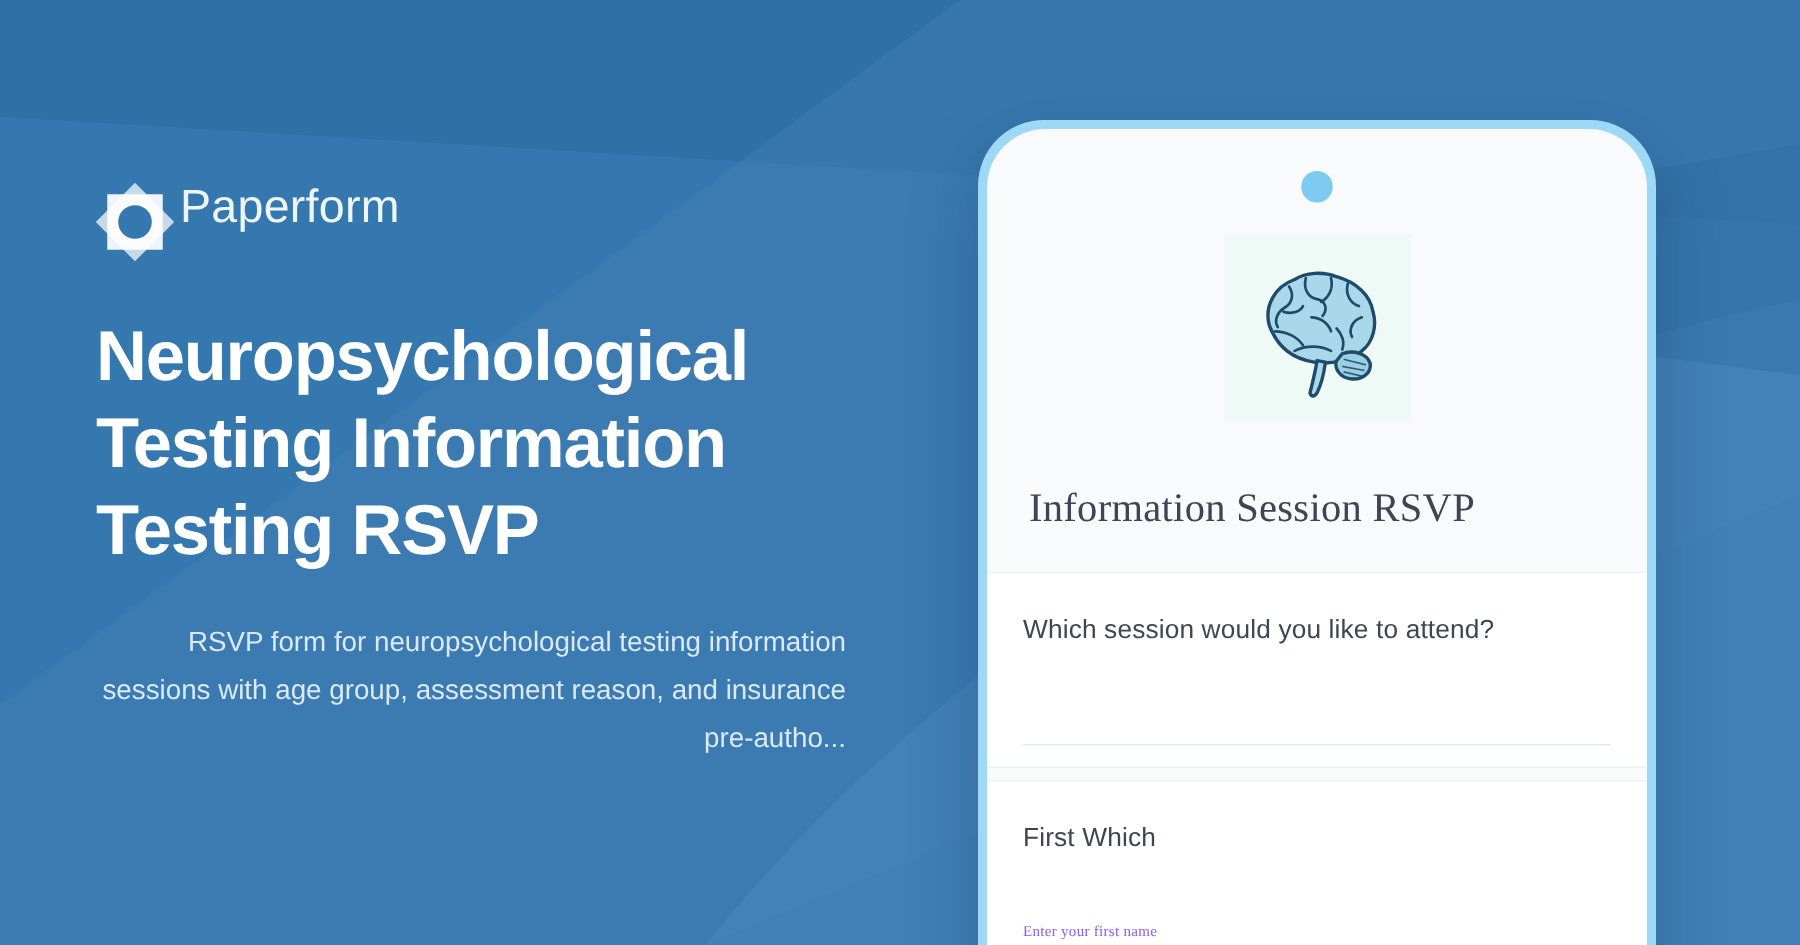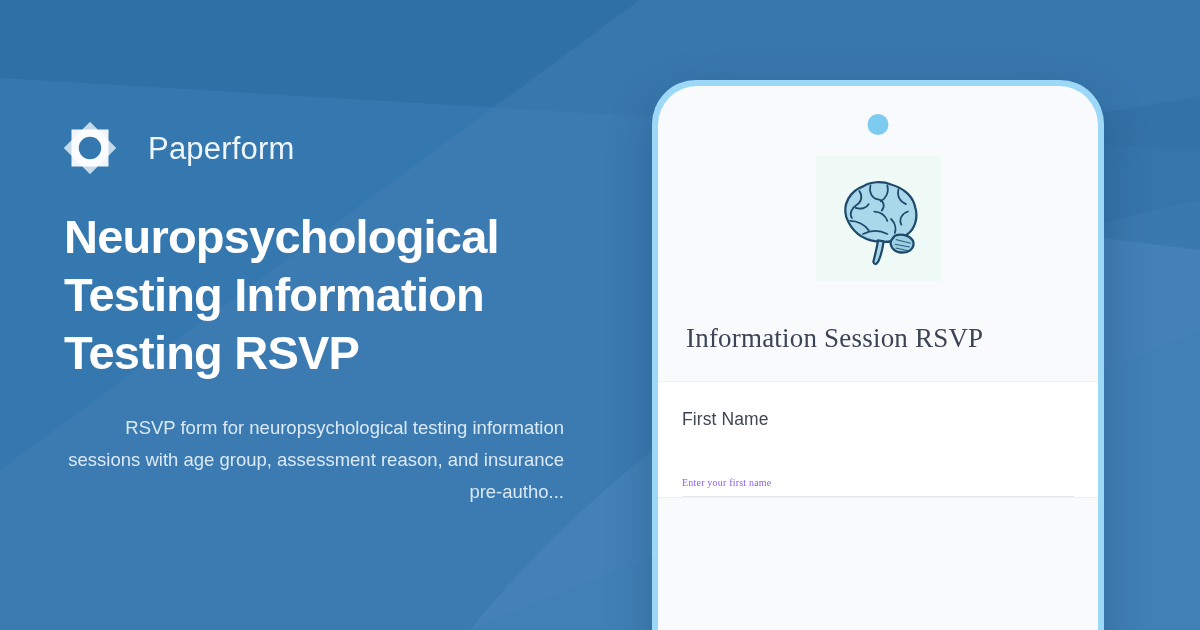--- a/index.html
+++ b/index.html
@@ -18,21 +18,21 @@
   
   #left-col {
     position:absolute;
     left:64px; top:0;
     width:560px; height:630px;
     z-index:3;
     display:flex; flex-direction:column;
     justify-content:center;
   }
 
-  #brand-row { display:flex; align-items:center; gap:32px; margin-bottom:34px; }
+  #brand-row { display:flex; gap:4px; margin-bottom:34px; }
   #brand-mark { width:52px; height:52px; flex:0 0 52px; }
   #brand-name {
     font-size:31px; font-weight:400; color:#eef5fb;
     letter-spacing:.2px; line-height:1;
   }
 
   #page-title {
     font-size:47px; font-weight:700; color:#ffffff;
     line-height:1.235; letter-spacing:-0.8px;
     margin-bottom:30px;
@@ -192,23 +192,30 @@
           <path d="M79,91 L92,94"></path>
             <path d="M82,95 L90,96"></path>
         </g>
       </svg>
     </div>
 
     <div id="form-title">Information Session RSVP</div>
 
     <div id="form-fields">
 
-
       <div class="form-block">
-        <div class="field-label">First Name</div>
+        <div class="field-label">Which session would you like to attend?</div>
+        <div class="field-input">
+          <span class="field-placeholder"></span>
+        </div>
+        <div class="block-pad-short"></div>
+      </div>
+
+      <div class="form-block">
+        <div class="field-label">First Which</div>
         <div class="field-input">
           <span class="field-placeholder">Enter your first name</span>
         </div>
 
       </div>
 
     </div>
   </div>
 </div>
 

